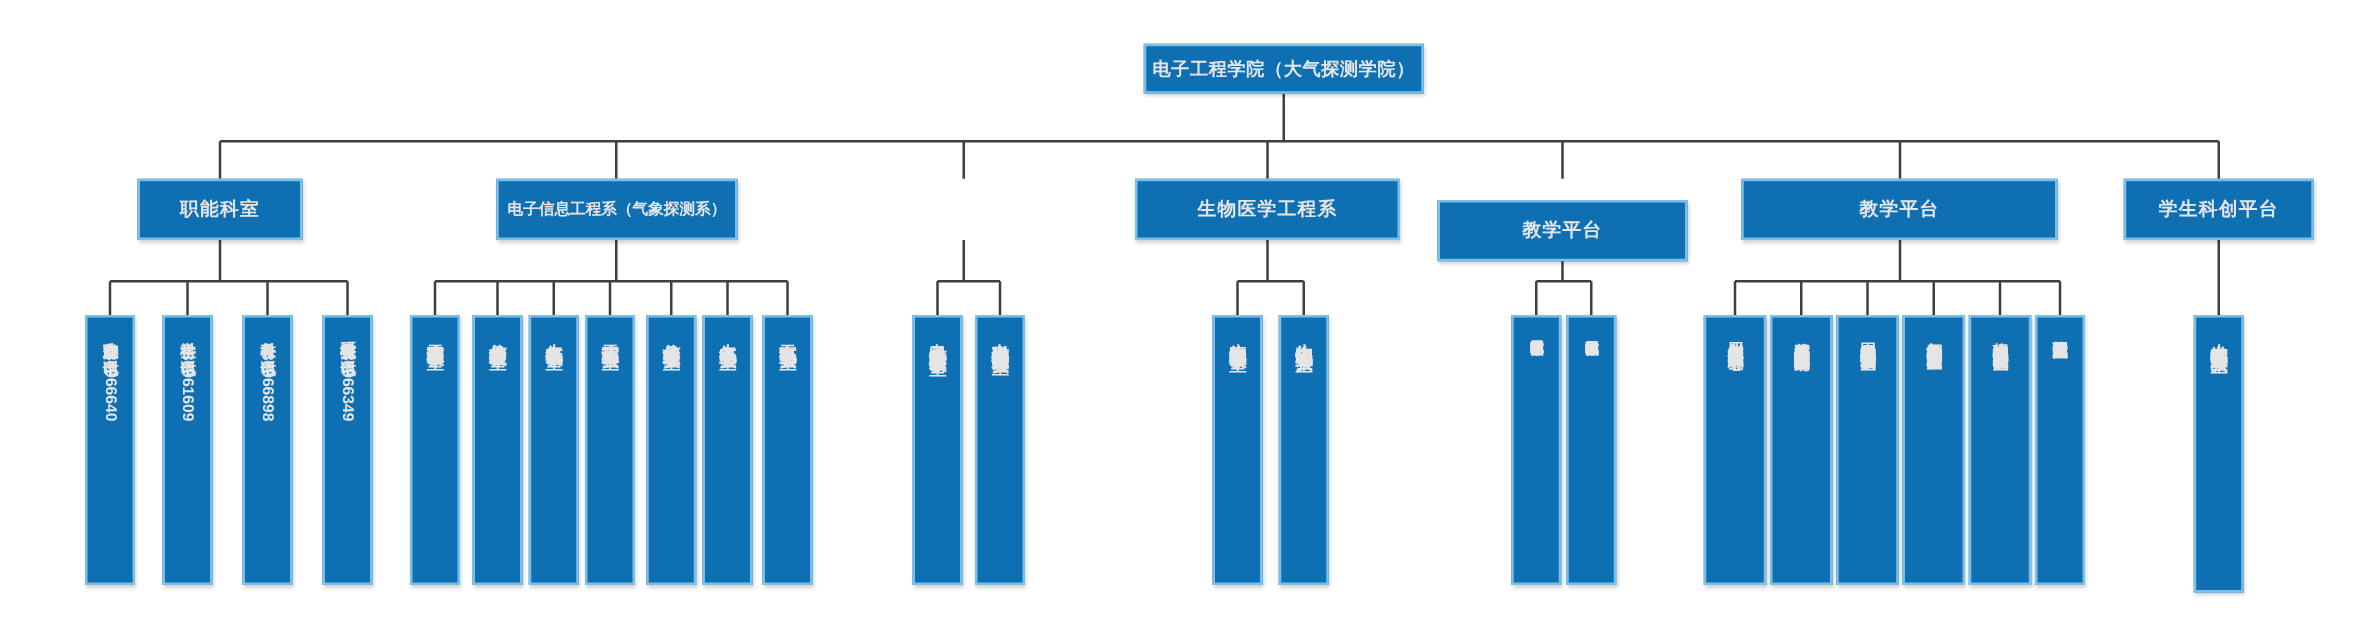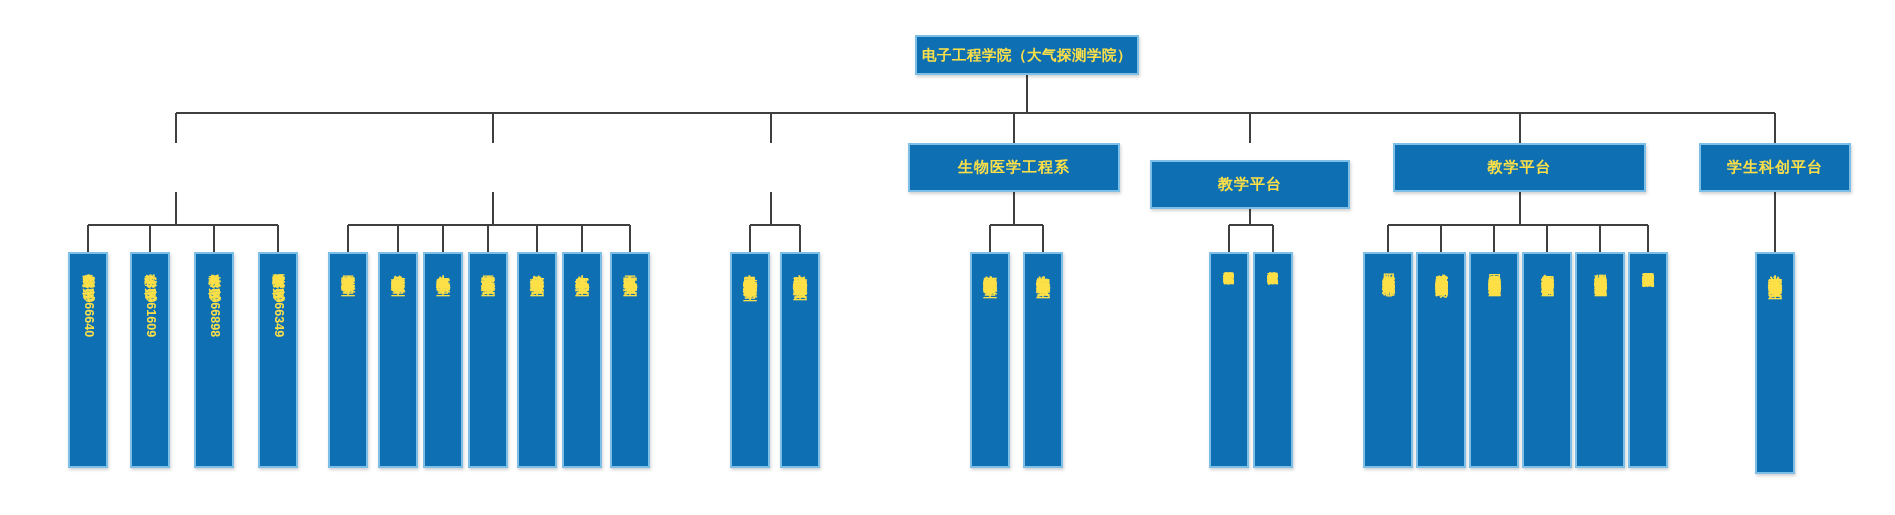--- a/index.html
+++ b/index.html
@@ -1,21 +1,21 @@
 <!DOCTYPE html>
 <html><head>
 <meta charset="utf-8">
 <style>
   html,body{margin:0;padding:0;background:#ffffff;}
   body{font-family:"Liberation Sans","DejaVu Sans",sans-serif;}
   .canvas{position:relative;width:1895px;height:515px;background:#ffffff;overflow:hidden;}
   .connectors{position:absolute;left:0;top:0;width:1895px;height:515px;}
   .node{
     position:absolute;box-sizing:border-box;
-    background:#0e6fb3;color:#fde047;font-weight:bold;
+    background:#0e6fb3;color:#e5e5e5;font-weight:bold;
     border:2px solid #7dbfe7;
     box-shadow:1px 2px 3px rgba(0,0,0,0.18);
     display:flex;align-items:center;justify-content:center;
     text-align:center;
   }
   .root{top:35px;height:40px;font-size:14.5px;letter-spacing:0.5px;}
   .hnode{top:143px;height:49px;font-size:15px;letter-spacing:1px;white-space:nowrap;}
   .hnode.small{font-size:12.5px;letter-spacing:0;}
   .vnode{top:252px;height:216px;align-items:flex-start;padding-top:10px;justify-content:center;}
   .vtext{
@@ -44,20 +44,26 @@
       M1014 192V225 M990 225H1043 M990 225V253 M1043 225V253
       M1250 192V225 M1229 225H1273 M1229 225V253 M1273 225V253
       M1520 192V225 M1388 225H1648 M1388 225V253 M1441 225V253 M1494 225V253 M1547 225V253 M1600 225V253 M1648 225V253
       M1775 192V253"></path>
   </svg>
 
   <div class="node root" style="left:915px;width:224px;">
     <span>电子工程学院（大气探测学院）</span>
   </div>
 
+  <div class="node hnode" style="left:110px;width:132px;">
+    <span>职能科室</span>
+  </div>
+  <div class="node hnode small" style="left:397px;width:193px;">
+    <span>电子信息工程系（气象探测系）</span>
+  </div>
   <div class="node hnode" style="left:908px;width:212px;font-family:Liberation Mono, monospace;">
     <span>生物医学工程系</span>
   </div>
   <div class="node hnode" style="left:1150px;width:200px;margin-top:17px;">
     <span>教学平台</span>
   </div>
   <div class="node hnode" style="left:1393px;width:253px;">
     <span>教学平台</span>
   </div>
   <div class="node hnode" style="left:1699px;width:152px;text-align:center;">

